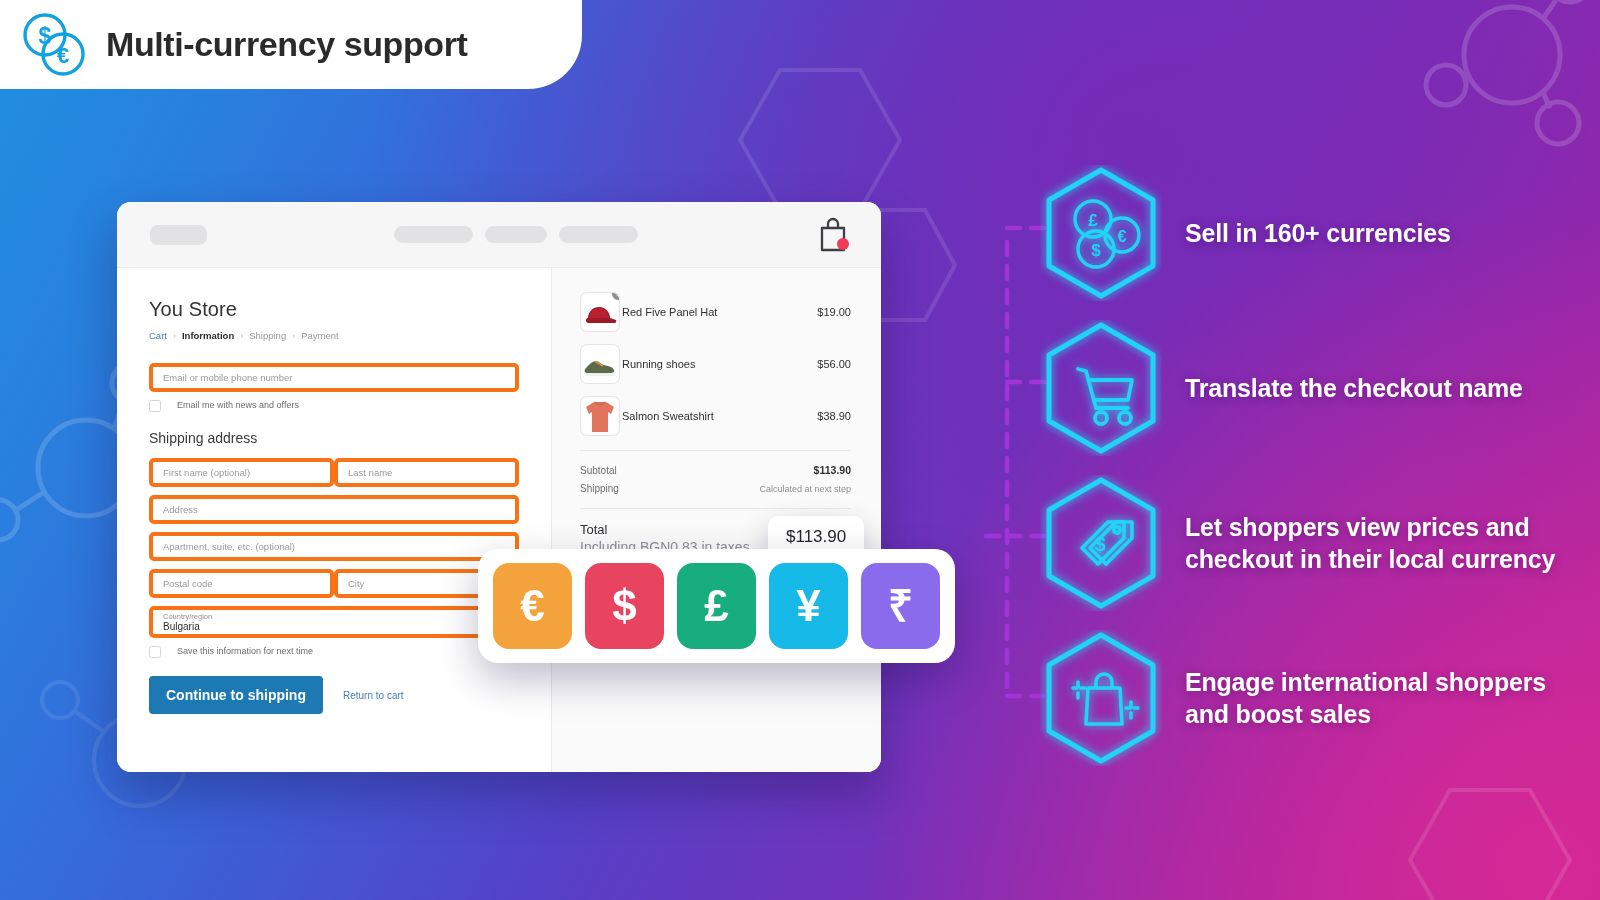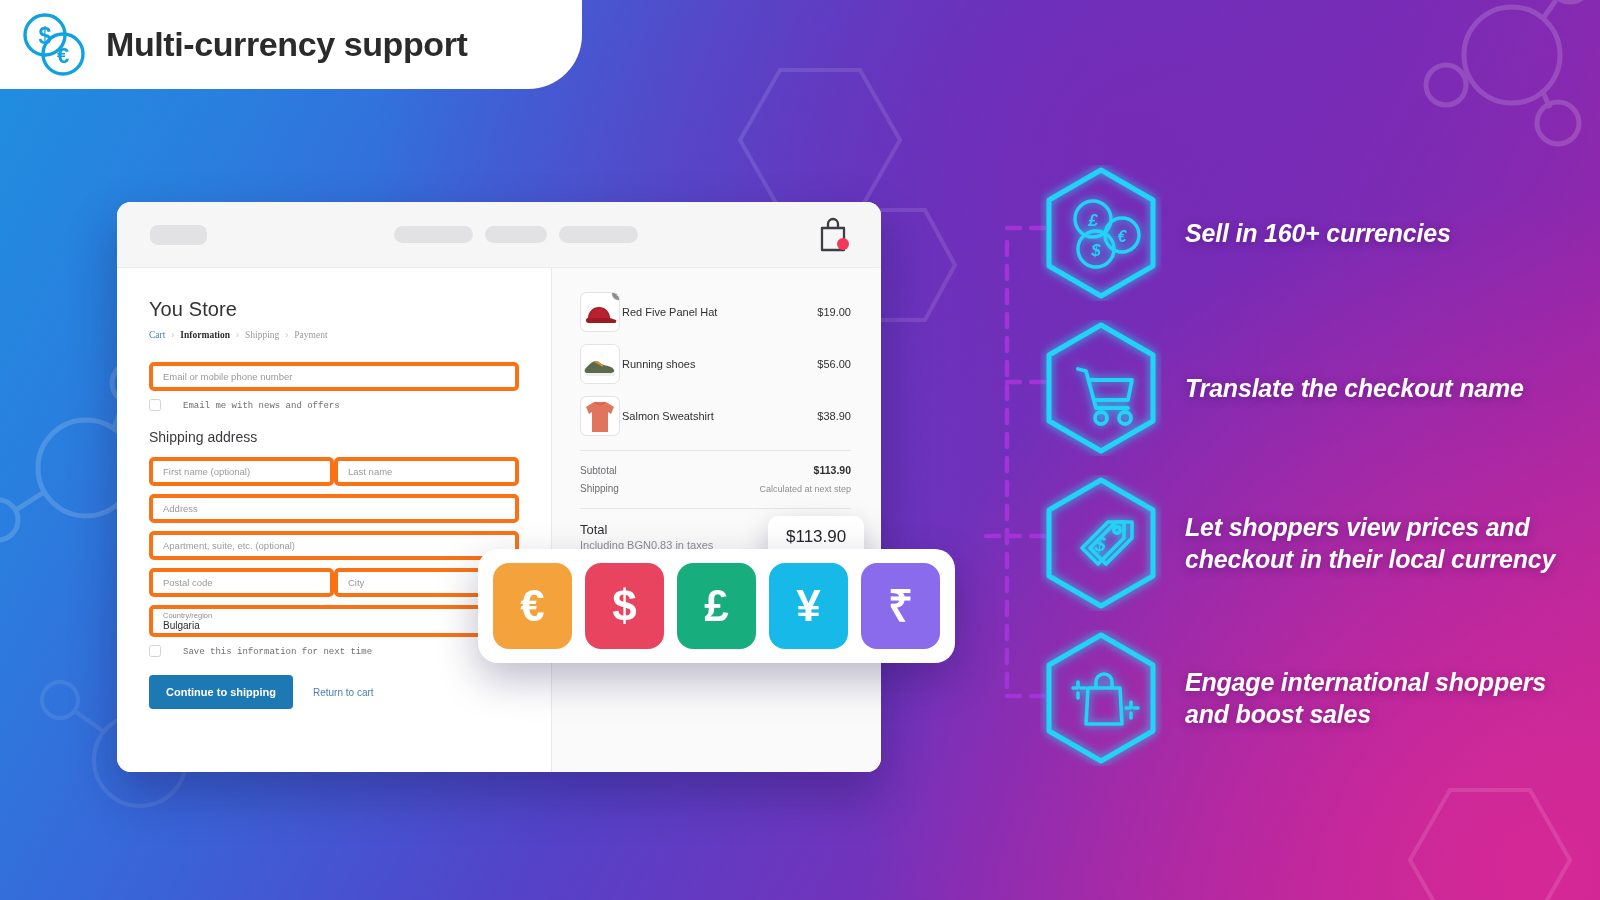--- a/index.html
+++ b/index.html
@@ -61,47 +61,47 @@
 
   #card-body { display: flex; height: 504px; }
   #form-col { width: 434px; padding: 30px 32px 0 32px; background: #fff; position: relative; }
   #summary-col {
     width: 330px; background: #fafafa; border-left: 1px solid #eaeaea;
     padding: 24px 30px 0 28px;
   }
 
   #store-name { font-size: 20px; color: #333; font-weight: 400; margin-bottom: 9px; letter-spacing: .1px; }
   #breadcrumb { display: flex; align-items: center; gap: 6px; font-size: 9.5px; margin-bottom: 22px; }
-  .crumb { color: #9a9a9f; font-family: Liberation Serif, serif; }
+  .crumb { color: #9a9a9f; }
   .crumb.active { color: #2d2d30; font-weight: 700; }
   .crumb.link { color: #4a7fb5; }
   .crumb-sep { color: #b9b9bd; font-size: 9px; }
 
   .section-title { font-size: 14px; color: #3a3a3e; margin-bottom: 12px; font-weight: 400; }
   .field {
     width: 100%; height: 29px;
     border: 4px solid #f97316; border-radius: 5px;
     background: #fff; color: #9a9a9f; font-size: 9.5px;
     display: flex; align-items: center; padding: 0 10px;
     margin-bottom: 8px;
     font-family: "Liberation Sans", sans-serif;
   }
   .field-row { display: flex; }
   .field-row .field { width: 50%; }
   .field.filled { flex-direction: column; align-items: flex-start; justify-content: center; height: 32px; padding-top: 2px; }
   .field.filled .flabel { font-size: 7.5px; color: #8e8e93; line-height: 1.1; }
   .field.filled .fvalue { font-size: 10px; color: #2d2d30; line-height: 1.25; }
 
-  .checkbox-row { display: flex; align-items: flex-end; gap: 22px; margin: 5px 0 18px 0; font-family: Liberation Mono, monospace; }
+  .checkbox-row { display: flex; align-items: flex-start; gap: 16px; margin: 5px 0 18px 0; }
   .checkbox-box { width: 12px; height: 12px; border: 1px solid #d3d3d7; border-radius: 2.5px; background: #fff; }
   .checkbox-label { font-size: 9px; color: #6e6e73; }
 
   #actions { display: flex; align-items: center; gap: 20px; margin-top: 12px; }
   #continue-btn {
-    background: #1d79b3; color: #fff; font-size: 11px; font-weight: 700;
+    background: #1d79b3; color: #fff; font-size: 14px; font-weight: 700;
     padding: 11px 17px; border-radius: 4px; border: none;
     font-family: "Liberation Sans", sans-serif; cursor: pointer;
   }
   #return-link { color: #4a7fb5; font-size: 10px; }
 
   
   .line-item { display: flex; align-items: center; margin-bottom: 12px; position: relative; }
   .thumb {
     width: 40px; height: 40px; border: 1px solid #e4e4e6; border-radius: 7px;
     background: #fff; position: relative; flex: 0 0 auto; overflow: hidden;
@@ -114,21 +114,21 @@
   }
   .item-name { font-size: 11px; color: #303034; margin-left: 2px; flex: 1; }
   .item-price { font-size: 11px; color: #303034; }
   .sum-divider { height: 1px; background: #e6e6e8; margin: 14px 0 13px 0; }
   .sum-row { display: flex; justify-content: space-between; align-items: baseline; margin-bottom: 7px; }
   .sum-label { font-size: 10px; color: #6e6e73; }
   .sum-value { font-size: 10.5px; color: #303034; font-weight: 700; }
   .sum-value.muted { font-size: 9px; color: #8e8e93; font-weight: 400; }
   #total-row { display: flex; justify-content: space-between; align-items: flex-start; }
   #total-label { font-size: 13px; color: #303034; }
-  #total-tax { font-size: 11px; color: #8e8e93; margin-top: 2px; }
+  #total-tax { font-size: 14px; color: #8e8e93; margin-top: 2px; }
 
   
   #price-badge {
     position: absolute; left: 768px; top: 516px; z-index: 9;
     background: #fff; border-radius: 10px;
     padding: 11px 18px; font-size: 17px; color: #26262a;
     box-shadow: 0 10px 28px rgba(20,10,60,0.22);
   }
 
   
@@ -138,21 +138,21 @@
     padding: 14px 15px; display: flex; gap: 13px;
     box-shadow: 0 16px 40px rgba(20,10,60,0.28);
   }
   .cur-tile {
     width: 79px; height: 86px; border-radius: 16px;
     display: flex; align-items: center; justify-content: center;
     color: #fff; font-size: 44px; font-weight: 700; line-height: 1;
   }
 
   
-  #features { position: absolute; left: 1040px; top: 155px; width: 560px; z-index: 5; font-style: italic; }
+  #features { position: absolute; left: 1040px; top: 155px; width: 560px; z-index: 5; }
   .feature { position: relative; height: 155px; display: flex; align-items: center; }
   .hex-wrap { position: relative; width: 122px; height: 136px; flex: 0 0 auto; }
   .feature-text {
     color: #ffffff; font-size: 25px; font-weight: 700; line-height: 1.28;
     margin-left: 23px; max-width: 395px; letter-spacing: -0.2px;
     text-shadow: 0 2px 10px rgba(40,0,70,0.35);
   }
 
   
   #connector { position: absolute; left: 980px; top: 190px; z-index: 3; }

